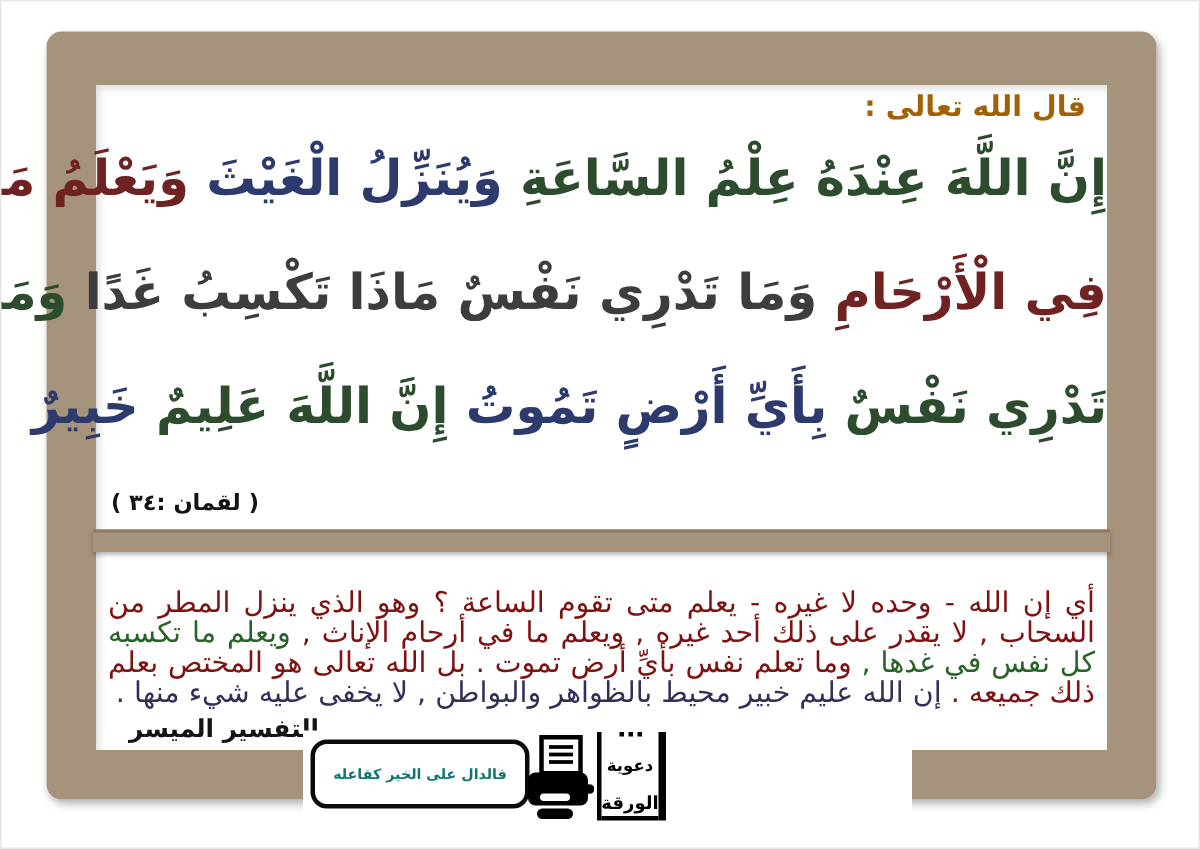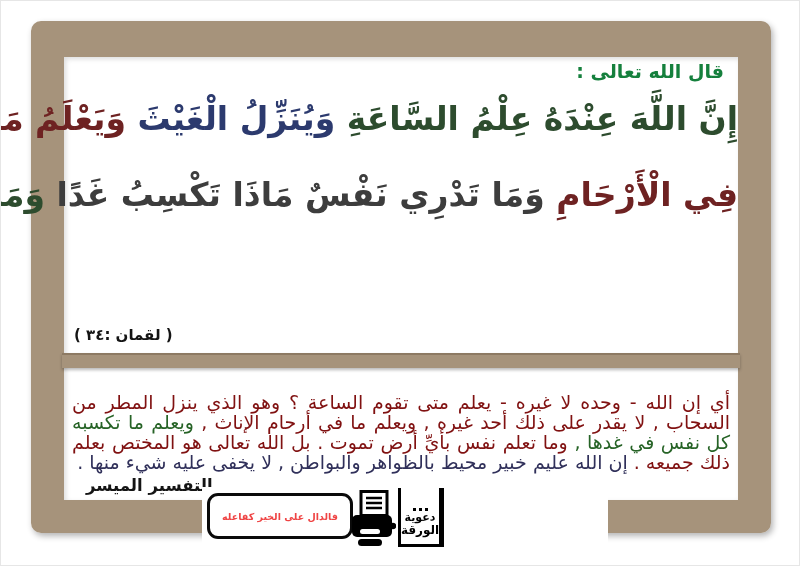--- a/index.html
+++ b/index.html
@@ -17,21 +17,21 @@
     box-shadow:2px 3px 6px rgba(0,0,0,.30), inset 1px 1px 0 rgba(255,255,255,.35);
   }
   
   .panel{
     position:absolute; left:63px; top:56px; width:674px; height:443px;
     background:#fff; box-sizing:border-box;
     box-shadow:inset 2px 2px 5px rgba(0,0,0,.14);
   }
   .qala{
     position:absolute; top:3px; right:14px;
-    font-size:19px; font-weight:bold; color:#15803d; direction:rtl;
+    font-size:19px; font-weight:bold; color:#a16207; direction:rtl;
   }
   .verse{
     position:absolute; top:24px; left:0; right:0;
     direction:rtl; text-align:center;
   }
   .verse-line{
     line-height:76px; font-size:33px; font-weight:bold; white-space:nowrap;
   }
   .reference{
     position:absolute; top:269px; left:10px;
@@ -53,54 +53,55 @@
   }
   
   .notch{
     position:absolute; left:201px; top:486px; width:406px; height:62px;
     background:#fff;
   }
   .foot-box{
     position:absolute; top:492px; height:46px; box-sizing:border-box;
     border:3px solid #0a0a0a; border-radius:11px; background:#fff;
     display:flex; flex-direction:column; align-items:center; justify-content:center;
-    color:#ef4444;
+    color:#0f766e;
     gap:43px;
   }
   .box-albetaqa{ left:206px; width:146px; }
   .box-print{ left:448px; width:150px; }
   .motto{ font-size:9.5px; font-weight:bold; direction:rtl; line-height:13px;}
   .site{ font-size:14.5px; font-weight:bold; letter-spacing:.4px; line-height:17px;}
   .print-line{ font-size:12.5px; font-weight:bold; direction:rtl; line-height:17px;}
   .printer{ position:absolute; left:351px; top:489px; width:44px; height:58px; }
   .logo{
     position:absolute; left:397px; top:487px; width:46px; height:59px;
     box-sizing:border-box; border-right:5px solid #000; border-left:3px solid #000;
-    display:flex; flex-direction:column; align-items:center; justify-content:flex-end;
+    display:flex; flex-direction:column; align-items:center; justify-content:space-between;
     background:#fff;
   }
   .logo-dots{ display:flex; gap:3px; margin-bottom:1px;}
   .logo-dots i{ width:3px; height:3px; background:#000; display:block;}
   .logo-w1{ font-size:11px; font-weight:bold; line-height:12px; color:#000; letter-spacing:-1px;}
-  .logo-w2{ font-size:12px; font-weight:bold; line-height:13px; color:#000; letter-spacing:-1px; border-bottom:3px solid #000; padding-bottom:7px;}
+  .logo-w2{ font-size:12px; font-weight:bold; line-height:13px; color:#000; letter-spacing:-1px; border-bottom:3px solid #000; padding-bottom:2px;}
 </style>
 </head>
 <body>
 
 <div class="page">
 
   <div class="frame"></div>
 
   <div class="panel">
 
     <div class="qala">قال الله تعالى :</div>
 
     <div class="verse">
         <div class="verse-line"><span style="color: rgb(45, 76, 46);">إِنَّ اللَّهَ عِنْدَهُ عِلْمُ السَّاعَةِ </span><span style="color: rgb(44, 58, 110); text-align: center;">وَيُنَزِّلُ الْغَيْثَ </span><span style="color: rgb(110, 34, 34);">وَيَعْلَمُ مَا</span></div>
         <div class="verse-line"><span style="color: rgb(110, 34, 34);">فِي الْأَرْحَامِ </span><span style="color: rgb(61, 61, 61); margin-top: 45px;">وَمَا تَدْرِي نَفْسٌ مَاذَا تَكْسِبُ غَدًا </span><span style="color: rgb(45, 76, 46);">وَمَا</span></div>
+        <div class="verse-line"><span style="color: rgb(45, 76, 46);">تَدْرِي نَفْسٌ </span><span style="color: rgb(44, 58, 110);">بِأَيِّ أَرْضٍ تَمُوتُ </span><span style="color: rgb(45, 76, 46);">إِنَّ اللَّهَ عَلِيمٌ </span><span style="color: rgb(44, 58, 110);">خَبِيرٌ</span></div>
       </div>
 
     <div class="reference">( لقمان :٣٤ )</div>
 
     <div class="divider"></div>
 
     <p class="tafsir"><span style="color: rgb(128, 17, 17);">أي إن الله - وحده لا غيره - يعلم متى تقوم الساعة ؟ وهو الذي ينزل المطر من السحاب , لا يقدر على ذلك أحد غيره , ويعلم ما في أرحام الإناث , </span><span style="color: rgb(38, 99, 38);">ويعلم ما تكسبه كل نفس في غدها , </span><span style="color: rgb(128, 17, 17);">وما تعلم نفس بأيِّ أرض تموت . بل الله تعالى هو المختص بعلم ذلك جميعه . </span><span style="color: rgb(48, 48, 90);">إن الله عليم خبير محيط بالظواهر والبواطن , لا يخفى عليه شيء منها .</span></p>
 
     <div class="source">التفسير الميسر</div>
 

